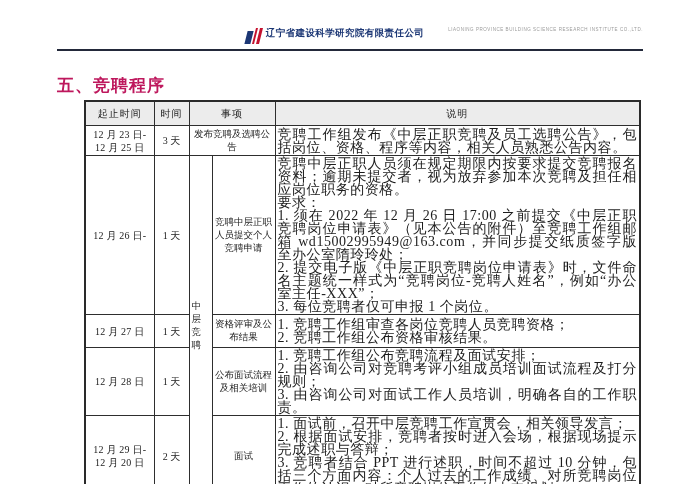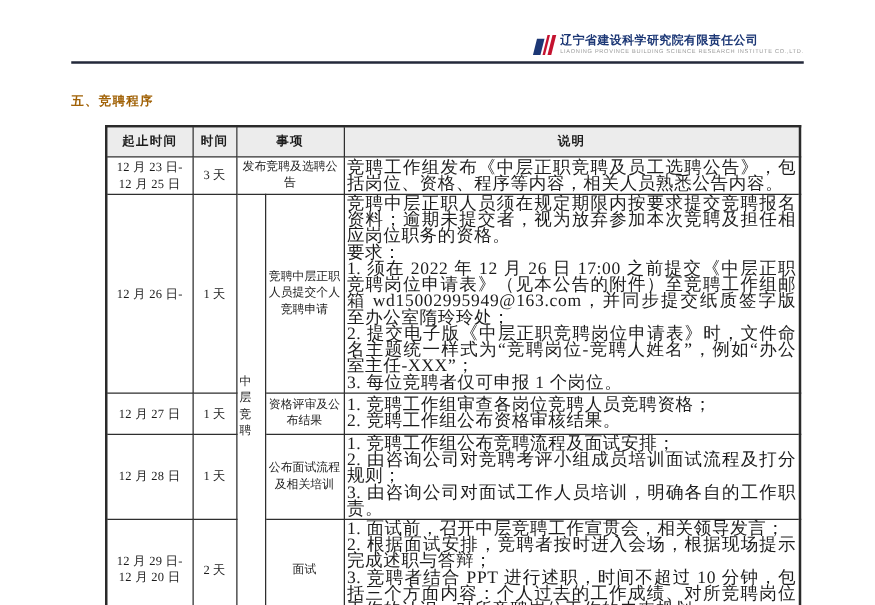--- a/index.html
+++ b/index.html
@@ -9,37 +9,37 @@
     color:#1f1f1f;overflow:hidden;
   }
   .page{position:absolute;inset:0;background:#fff;}
 
   
   .doc-header{position:absolute;top:27px;right:57px;display:flex;align-items:flex-start;}
   .logo-mark{position:relative;width:17px;height:17px;margin-right:4px;margin-top:1px;}
   .logo-shape-blue{position:absolute;left:1px;top:3px;width:6px;height:13px;transform:skewX(-14deg);}
   .logo-shape-red{position:absolute;left:9px;top:0;width:7px;height:16px;transform:skewX(-14deg);}
   .logo-shape-red::after{content:"";position:absolute;left:2px;top:0;width:1.5px;height:100%;background:#fff;}
-  .logo-text{display:flex;flex-direction:column;}
+  .logo-text{display:flex;flex-direction:row;gap:24px;}
   .company-name{font-family:"Liberation Sans","DejaVu Sans",sans-serif;font-weight:bold;font-size:9.5px;letter-spacing:.4px;line-height:11px;}
   .company-name-en{font-family:"Liberation Sans","DejaVu Sans",sans-serif;font-size:4.5px;color:#9a9a9a;letter-spacing:.55px;line-height:6px;}
   .header-rule{position:absolute;top:49px;left:57px;width:586px;height:2px;background:#23293a;}
 
   
-  .section-title{position:absolute;left:57px;top:74px;font-size:10px;font-weight:bold;color:#a16207;letter-spacing:1px;}
+  .section-title{position:absolute;left:57px;top:74px;font-size:17px;font-weight:bold;color:#be185d;letter-spacing:1px;}
 
   
   .proc-table{
     position:absolute;left:84px;top:100px;width:557px;
     border-collapse:collapse;table-layout:fixed;
     font-size:10px;line-height:13px;color:#1c1c1c;
   }
   .proc-table td,.proc-table th{border:1px solid #2e2e2e;padding:1px 2px;overflow:hidden;}
   .proc-table{border:2px solid #2a2a2a;}
-  .proc-table th{background:#ececec;font-weight:bold;font-size:10px;letter-spacing:1px;height:21px;}
+  .proc-table th{background:#ececec;font-weight:normal;font-size:10px;letter-spacing:1px;height:21px;}
   .cell-date{text-align:center;vertical-align:middle;white-space:pre-line;letter-spacing:.2px;}
   .cell-duration{text-align:center;vertical-align:middle;}
   .cell-group{text-align:left;vertical-align:middle;padding:0 2px;font-size:9.5px;letter-spacing:0;}
   .cell-item{text-align:center;vertical-align:middle;font-size:9.5px;padding:1px;}
   .cell-desc{vertical-align:middle;padding:1px 3px;font-size:14px;letter-spacing:.55px;text-align:justify;}
   .cell-desc div{margin:0;}
   tr.row-announce{height:30px;}
   tr.row-apply{height:116px;}
   tr.row-review{height:33px;margin-left:28px;}
   tr.row-training{height:35px;}

